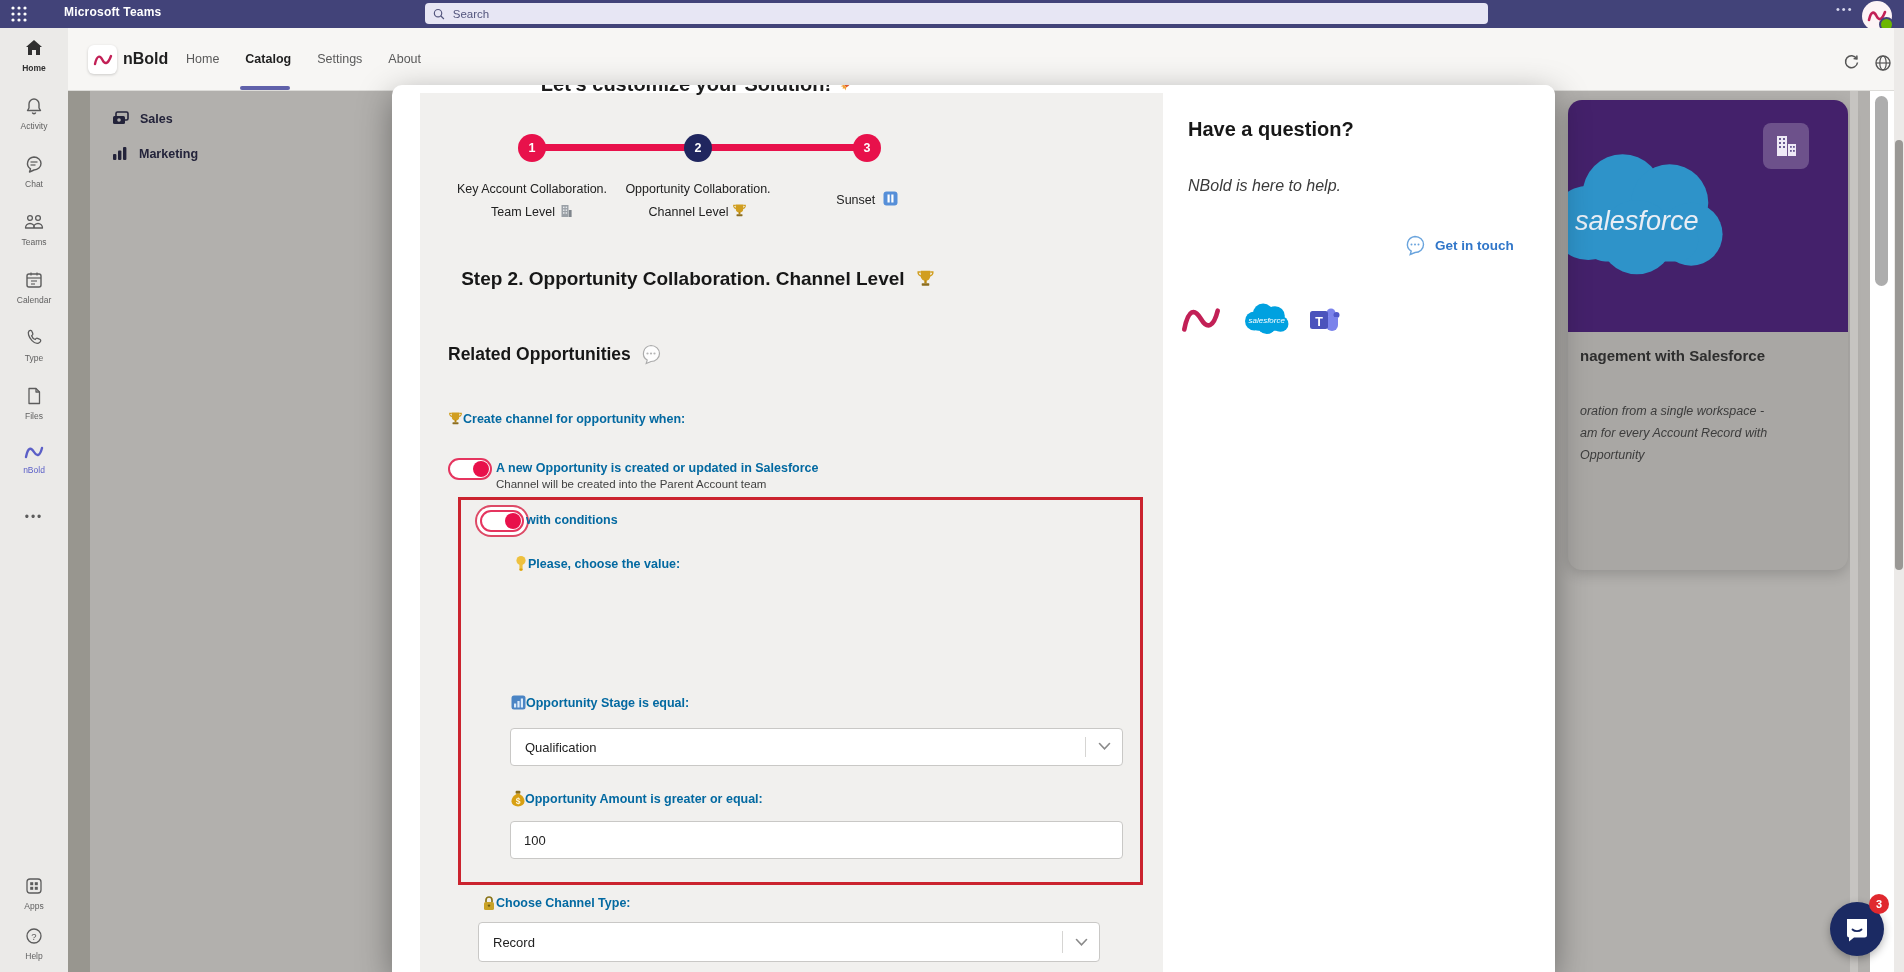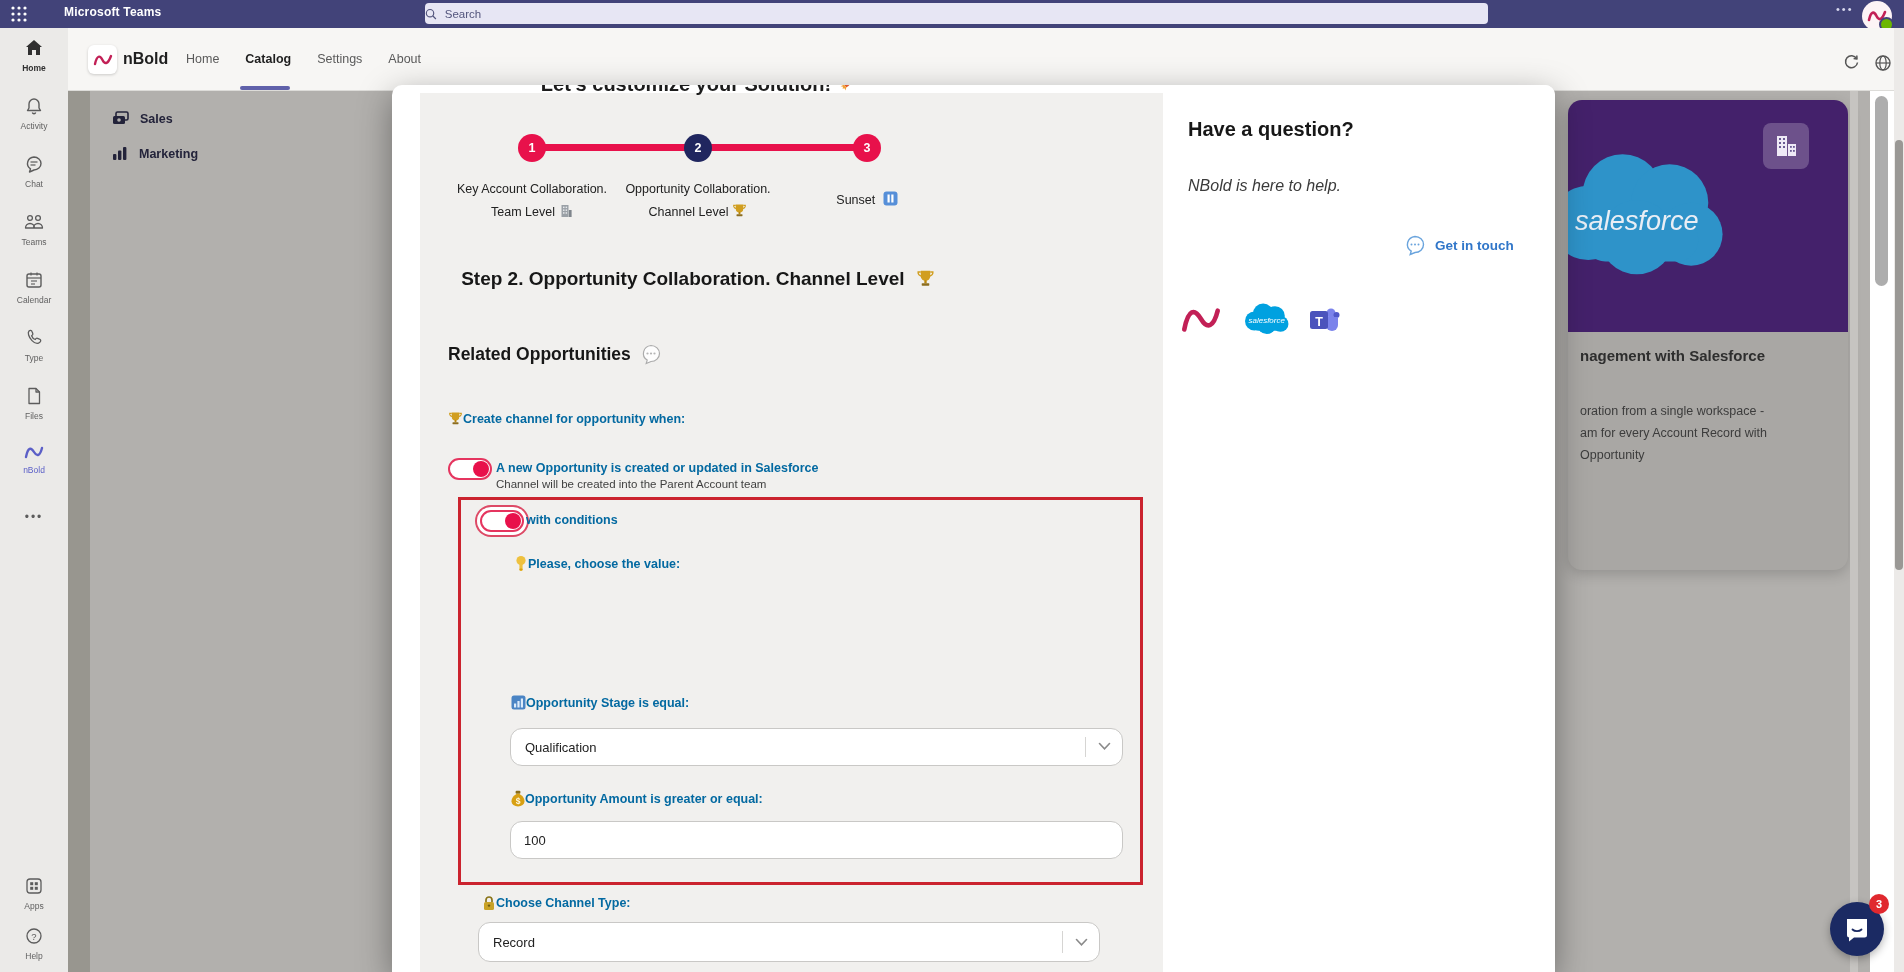--- a/index.html
+++ b/index.html
@@ -3,21 +3,21 @@
 <meta charset="utf-8">
 <style>
   html,body{margin:0;padding:0;background:#888;}
   #app{position:relative;width:1904px;height:972px;overflow:hidden;background:#b2b0ad;
        font-family:"Liberation Sans","DejaVu Sans",sans-serif;-webkit-font-smoothing:antialiased;}
   .abs{position:absolute;}
   
   .titlebar{left:0;top:0;width:1904px;height:28px;background:#424379;display:flex;align-items:center;}
   .tb-title{position:absolute;left:64px;top:5px;color:#fff;font-size:12px;font-weight:700;letter-spacing:.2px;}
   .tb-search{position:absolute;left:425px;top:3px;width:1063px;height:21px;background:#e7e6f4;border-radius:4px;
-             display:flex;align-items:center;padding:0 0;box-sizing:border-box;gap:6px;}
+             display:flex;align-items:center;padding:0 8px;box-sizing:border-box;gap:6px;}
   .tb-search input{border:none;background:transparent;outline:none;font-size:11.5px;color:#3c3e66;width:100%;
              font-family:inherit;}
   .tb-search input::placeholder{color:#53557d;}
   .tb-ellipsis{position:absolute;left:1836px;top:3px;color:#d9d9ef;font-size:11px;letter-spacing:2px;}
   .tb-avatar{position:absolute;left:1862px;top:1px;width:30px;height:30px;border-radius:50%;background:#fdf4f6;
              display:flex;align-items:center;justify-content:center;overflow:visible;}
   .presence{position:absolute;right:-2px;bottom:-1px;width:11px;height:11px;border-radius:50%;
             background:#6bb700;border:2px solid #424379;}
   
   .rail{left:0;top:28px;width:68px;height:944px;background:#ebeae8;}
@@ -39,21 +39,21 @@
   .backdrop{left:68px;top:91px;width:1836px;height:881px;background:#b2b0ad;}
   .backdrop .edge{position:absolute;left:0;top:0;width:22px;height:881px;background:#98968f;}
   .bg-item{position:absolute;display:flex;align-items:center;gap:11px;font-size:12.5px;font-weight:700;color:#23233a;}
   
   .bg-card{position:absolute;left:1500px;top:9px;width:280px;height:470px;background:#a9a7a4;border-radius:14px;
            overflow:hidden;box-shadow:0 4px 14px rgba(0,0,0,.18);}
   .bg-card .hero{position:absolute;left:0;top:0;width:280px;height:232px;background:#44216b;}
   .bg-card .tile{position:absolute;left:195px;top:23px;width:46px;height:46px;background:rgba(255,255,255,.22);
                  border-radius:8px;display:flex;align-items:center;justify-content:center;}
   .bg-card .t{position:absolute;left:12px;top:247px;font-size:15px;font-weight:800;color:#2e2e2e;}
-  .bg-card .d{position:absolute;left:12px;top:300px;font-size:12.5px;line-height:22px;color:#3c3c3c;}
+  .bg-card .d{position:absolute;left:12px;top:300px;font-size:12.5px;line-height:22px;color:#3c3c3c;font-style:italic;}
   .dim-scroll{position:absolute;left:1782px;top:0;width:8px;height:881px;background:#c6c4c1;}
   
   .sb-track{left:1870px;top:91px;width:24px;height:881px;background:#ffffff;}
   .sb-thumb{left:1875px;top:96px;width:13px;height:190px;background:#adadad;border-radius:7px;}
   .sb-outer{left:1894px;top:28px;width:10px;height:944px;background:#eceae8;}
   .sb-outer-thumb{left:1895px;top:140px;width:8px;height:430px;background:#9a9895;border-radius:4px;}
   
   .modal{left:392px;top:85px;width:1163px;height:887px;background:#fff;border-radius:10px 10px 0 0;
          overflow:hidden;box-shadow:0 10px 34px rgba(0,0,0,.38);}
   .modal-gray{position:absolute;left:28px;top:8px;width:743px;height:879px;background:#f1f0ee;}
@@ -70,21 +70,21 @@
   .sec-title{position:absolute;left:56px;top:258px;font-size:17.5px;font-weight:800;color:#171717;
              display:flex;align-items:center;gap:9px;}
   .lbl-row{position:absolute;display:flex;align-items:center;gap:0;font-size:12.5px;font-weight:700;color:#0369a1;}
   .note{position:absolute;font-size:11.5px;color:#3f3f3f;}
   .toggle{position:absolute;width:44px;height:22px;border:2px solid #e5355f;border-radius:14px;background:#fff;
           box-sizing:border-box;cursor:pointer;}
   .toggle .knob{position:absolute;right:1px;top:1px;width:16px;height:16px;border-radius:50%;background:#e8114b;}
   .toggle.focus{box-shadow:0 0 0 3px #fff,0 0 0 5px #dd4a66;}
   .redbox{position:absolute;left:66px;top:412px;width:685px;height:388px;border:3px solid #cb232e;box-sizing:border-box;}
   .para{position:absolute;left:115px;top:517px;width:612px;font-size:12.3px;line-height:21.5px;color:#2f2f2f;}
-  .select,.textbox{position:absolute;height:38px;background:#fff;border:1px solid #c9c8c6;border-radius:12px;
+  .select,.textbox{position:absolute;height:38px;background:#fff;border:1px solid #c9c8c6;border-radius:4px;
           box-sizing:border-box;font-size:13px;color:#222;}
   .select{display:flex;align-items:center;padding:0 14px;cursor:pointer;}
   .select .divider{position:absolute;right:36px;top:8px;bottom:8px;width:1px;background:#d6d5d3;}
   .select .chev{position:absolute;right:11px;top:13px;}
   .textbox{padding:16px 13px;font-family:inherit;outline:none;}
   
   .help{position:absolute;left:771px;top:0;width:392px;height:887px;background:#fff;}
   .help-title{position:absolute;left:25px;top:33px;font-size:20px;font-weight:800;color:#171717;}
   .help-sub{position:absolute;left:25px;top:92px;font-size:16px;font-style:italic;color:#3b3b3b;}
   .help-link{position:absolute;left:241px;top:149px;display:flex;align-items:center;gap:9px;color:#3076c9;

